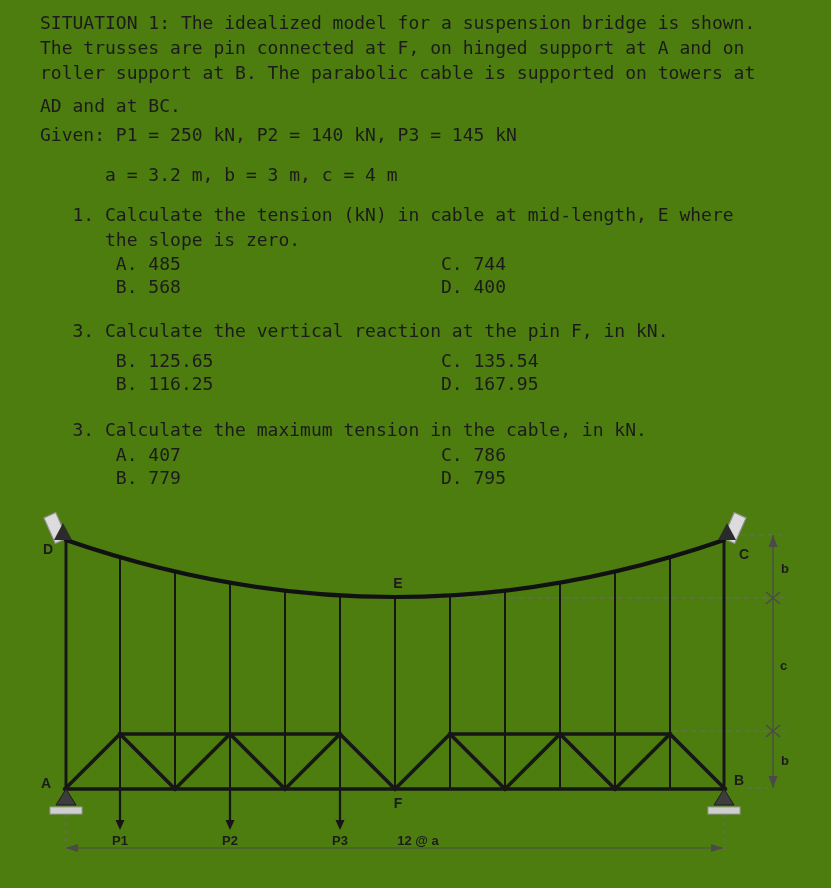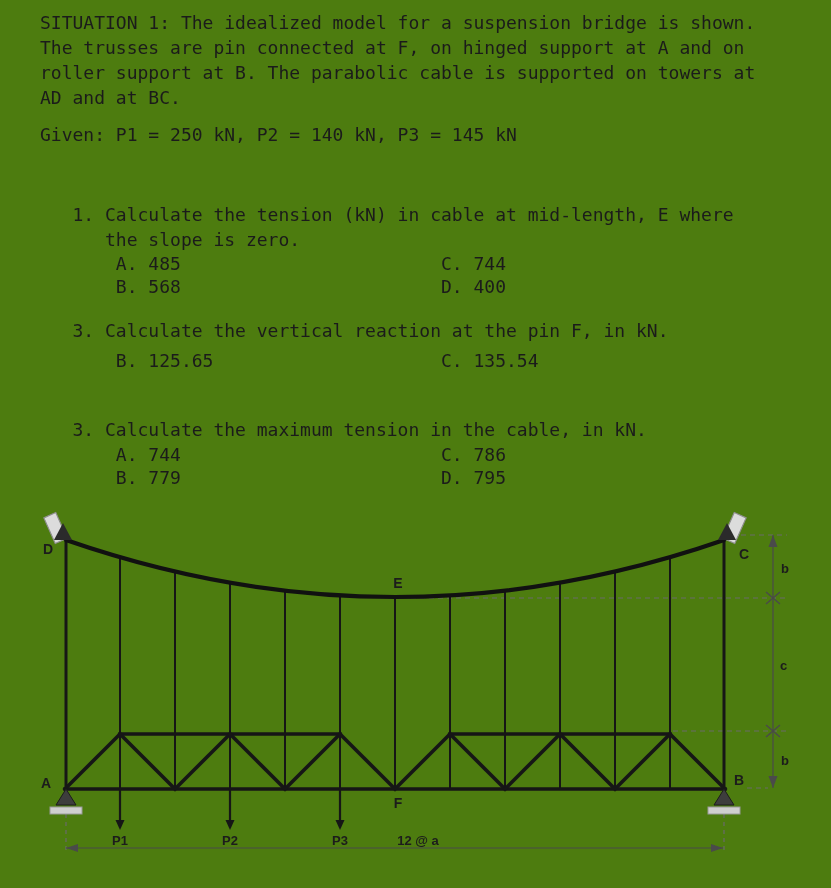--- a/index.html
+++ b/index.html
@@ -13,30 +13,32 @@
   .dim{font-size:13px;}
 </style>
 </head>
 <body>
 
 <div class="page">
 
   <div class="tline" style="top:10px">SITUATION 1: The idealized model for a suspension bridge is shown.</div>
   <div class="tline" style="top:60px">roller support at B. The parabolic cable is supported on towers at</div>
   <div class="tline" style="top:35px">The trusses are pin connected at F, on hinged support at A and on</div>
-  <div class="tline" style="top:85px">AD and at BC.</div>
+  <div class="tline" style="top:93px">AD and at BC.</div>
   <div class="tline" style="top:122px">Given: P1 = 250 kN, P2 = 140 kN, P3 = 145 kN</div>
+  <div class="tline" style="top:162px">      a = 3.2 m, b = 3 m, c = 4 m</div>
   <div class="tline" style="top:202px">   1. Calculate the tension (kN) in cable at mid-length, E where</div>
   <div class="tline" style="top:227px">      the slope is zero.</div>
   <div class="tline" style="top:251px">       A. 485                        C. 744</div>
   <div class="tline" style="top:274px">       B. 568                        D. 400</div>
   <div class="tline" style="top:318px">   3. Calculate the vertical reaction at the pin F, in kN.</div>
   <div class="tline" style="top:348px">       B. 125.65                     C. 135.54</div>
+  <div class="tline" style="top:371px">       B. 116.25                     D. 167.95</div>
   <div class="tline" style="top:417px">   3. Calculate the maximum tension in the cable, in kN.</div>
-  <div class="tline" style="top:442px">       A. 744                        C. 786</div>
+  <div class="tline" style="top:442px">       A. 407                        C. 786</div>
   <div class="tline" style="top:465px">       B. 779                        D. 795</div>
 
   <svg width="831" height="388" viewBox="0 0 831 388">
 
     <g stroke="#6a6a6a" stroke-width="1.2" stroke-dasharray="5 4">
       <line x1="741" y1="35" x2="787" y2="35"></line>
       <line x1="411" y1="98" x2="787" y2="98"></line>
       <line x1="673" y1="231" x2="789" y2="231"></line>
       <line x1="747" y1="288" x2="768" y2="288"></line>
       <line x1="66" y1="314" x2="66" y2="353" stroke-dasharray="4 4"></line>

